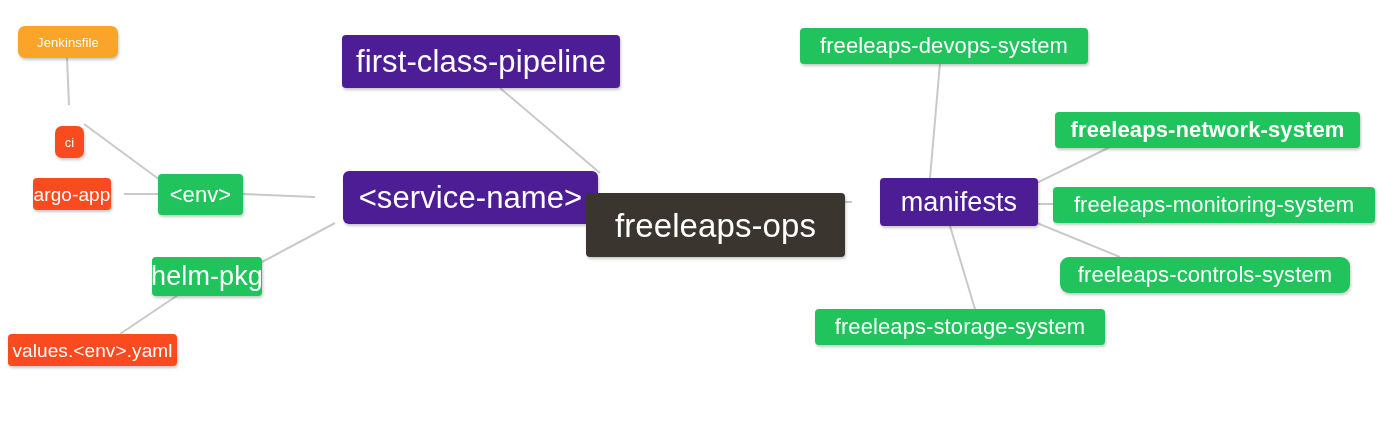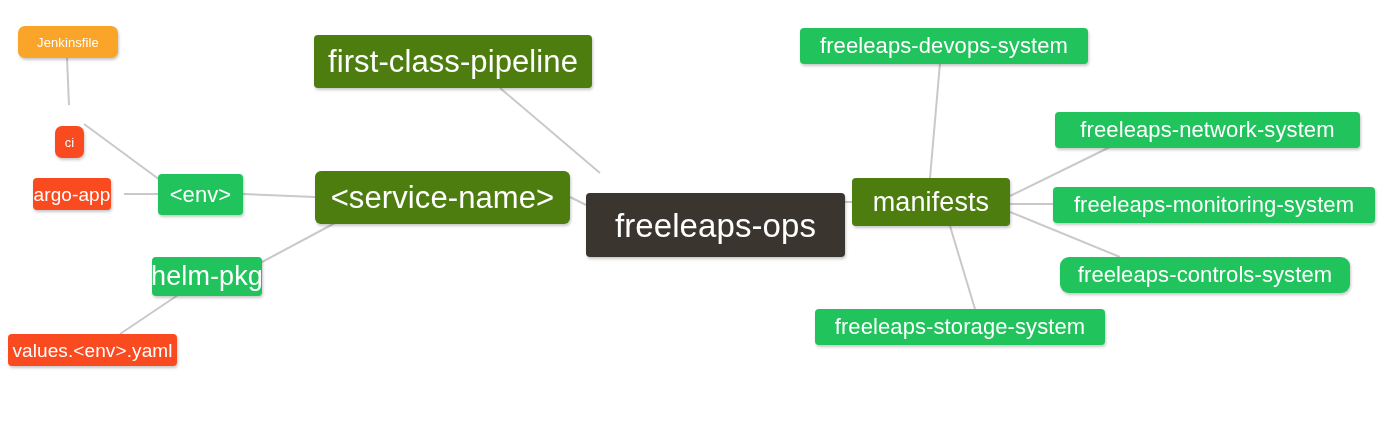--- a/index.html
+++ b/index.html
@@ -5,21 +5,21 @@
   html,body{margin:0;padding:0;background:#ffffff;}
   body{width:1390px;height:421px;overflow:hidden;
        font-family:"Liberation Sans","DejaVu Sans",sans-serif;}
   #canvas{position:relative;width:1390px;height:421px;background:#fff;}
   #edges{position:absolute;left:0;top:0;width:1390px;height:421px;}
   .node{position:absolute;display:flex;align-items:center;justify-content:center;
         color:#ffffff;border-radius:4px;box-sizing:border-box;
         box-shadow:1px 2px 3px rgba(0,0,0,0.22);
         white-space:nowrap;line-height:1;letter-spacing:0.1px;}
   .root{background:#3b352f;font-size:33px;}
-  .blue{background:#4d7c0f;}
+  .blue{background:#4c1d95;margin-left:28px;}
   .green{background:#21c35c;}
   .orange{background:#faa52a;}
   .red{background:#fa4a1f;}
   .sz-xl{font-size:31px;}
   .sz-lg{font-size:27px;}
   .sz-md{font-size:22px;}
   .sz-sm{font-size:19px;}
   .sz-xs{font-size:13px;border-radius:7px;}
 </style>
 </head>
@@ -61,21 +61,21 @@
   <div class="node blue sz-xl" style="left:314px;top:35px;width:278px;height:53px;">first-class-pipeline</div>
 
   <div class="node blue sz-xl" style="left:315px;top:171px;width:255px;height:53px;border-radius:6px;">&lt;service-name&gt;</div>
 
   <div class="node root" style="left:586px;top:173px;width:259px;height:64px;margin-top:20px;">freeleaps-ops</div>
 
   <div class="node green sz-md" style="left:800px;top:28px;width:288px;height:36px;">freeleaps-devops-system</div>
 
   <div class="node blue sz-lg" style="left:852px;top:178px;width:158px;height:48px;">manifests</div>
 
-  <div class="node green sz-md" style="left:1055px;top:112px;width:305px;height:36px;">freeleaps-network-system</div>
+  <div class="node green sz-md" style="left:1055px;top:112px;width:305px;height:36px;font-weight:bold;">freeleaps-network-system</div>
 
   <div class="node green sz-md" style="left:1053px;top:187px;width:322px;height:36px;">freeleaps-monitoring-system</div>
 
   <div class="node green sz-md" style="left:1060px;top:257px;width:290px;height:36px;border-radius:9px;">freeleaps-controls-system</div>
 
   <div class="node green sz-md" style="left:815px;top:309px;width:290px;height:36px;">freeleaps-storage-system</div>
 
 </div>
 
 </body></html>

